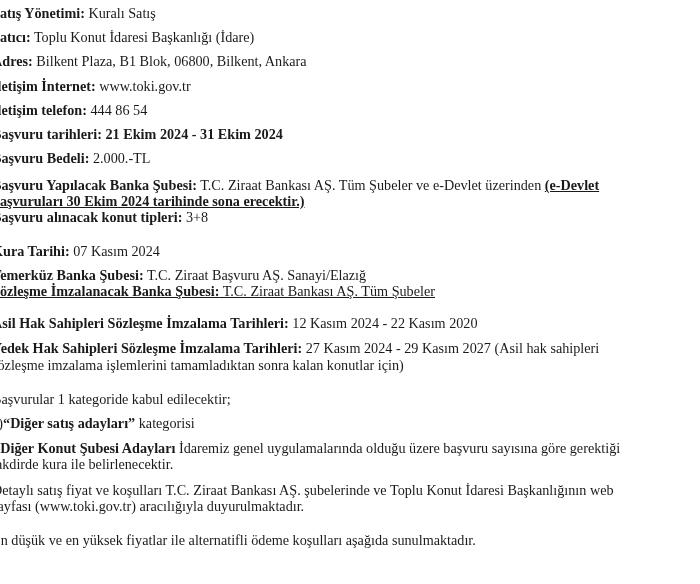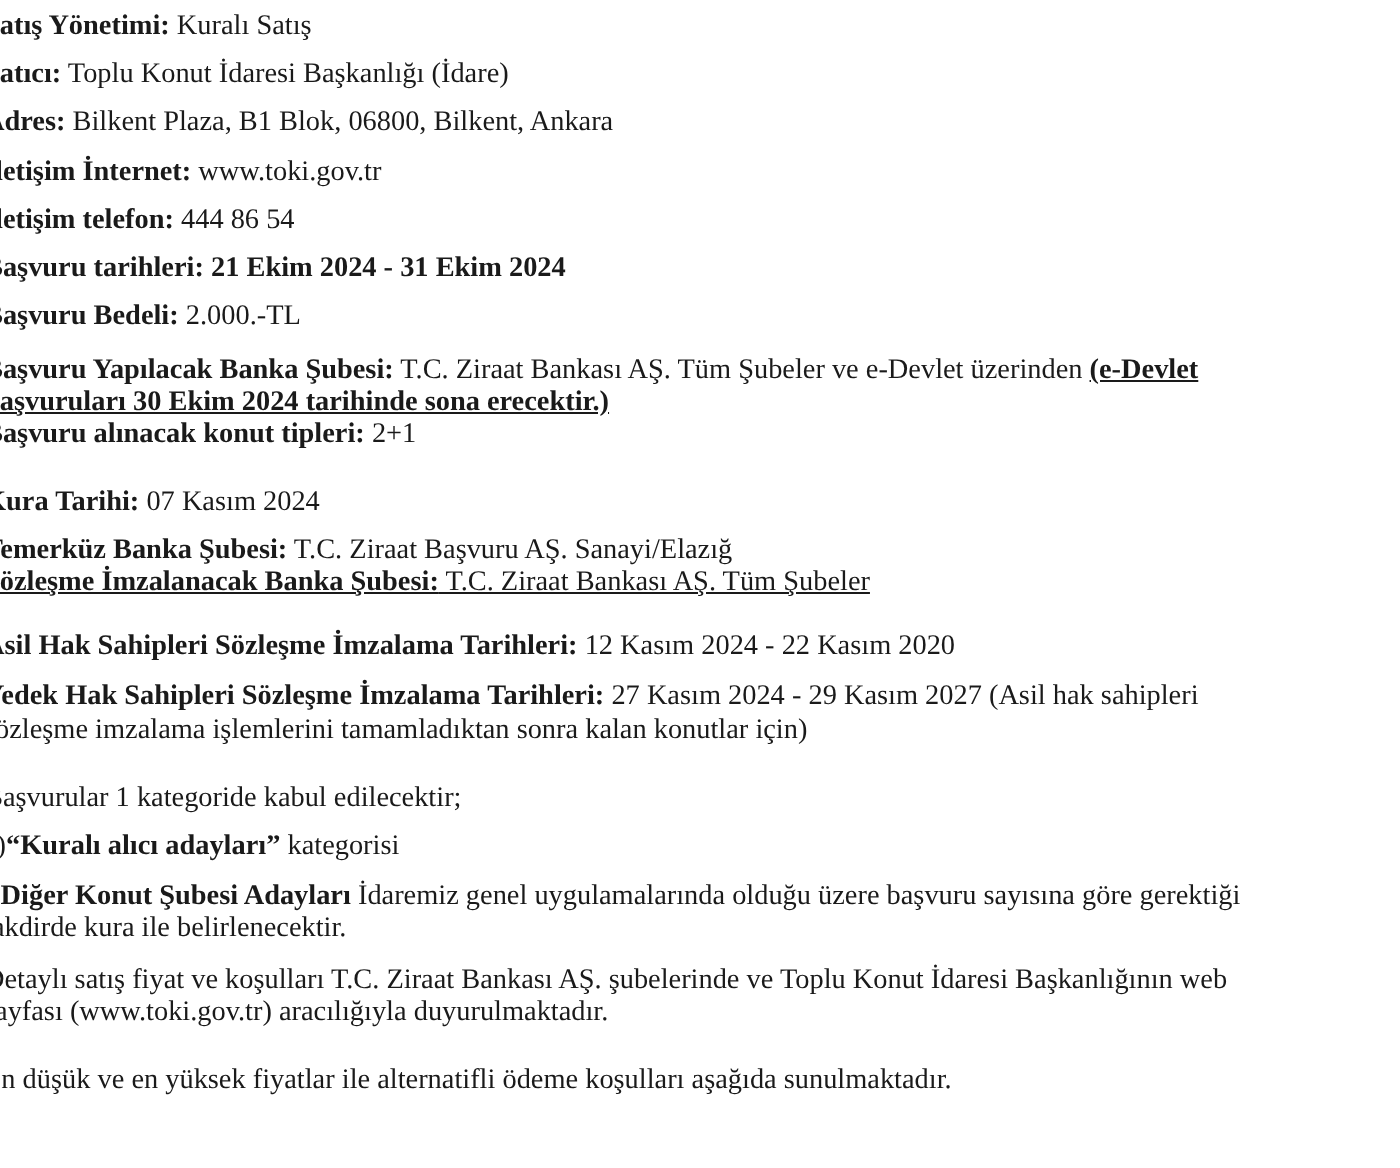--- a/index.html
+++ b/index.html
@@ -44,21 +44,21 @@
     <b>Başvuru Bedeli:</b><span> 2.000.-TL</span>
   </div>
 
   <div class="line" style="top:177px">
     <b>Başvuru Yapılacak Banka Şubesi:</b><span> T.C. Ziraat Bankası AŞ. Tüm Şubeler ve e-Devlet üzerinden </span><b class="u">(e-Devlet</b>
   </div>
   <div class="line" style="top:193px">
     <b class="u">başvuruları 30 Ekim 2024 tarihinde sona erecektir.)</b>
   </div>
   <div class="line" style="top:209px">
-    <b>Başvuru alınacak konut tipleri:</b><span> 2+1</span>
+    <b>Başvuru alınacak konut tipleri:</b><span> 3+8</span>
   </div>
 
   <div class="line" style="top:243px">
     <b>Kura Tarihi:</b><span> 07 Kasım 2024</span>
   </div>
   <div class="line" style="top:267px">
     <b>Temerküz Banka Şubesi:</b><span> T.C. Ziraat Başvuru AŞ. Sanayi/Elazığ</span>
   </div>
   <div class="line u" style="top:283px">
     <b>Sözleşme İmzalanacak Banka Şubesi:</b><span> T.C. Ziraat Bankası AŞ. Tüm Şubeler</span>
@@ -71,21 +71,21 @@
     <b>Yedek Hak Sahipleri Sözleşme İmzalama Tarihleri:</b><span> 27 Kasım 2024 - 29 Kasım 2027 (Asil hak sahipleri</span>
   </div>
   <div class="line" style="top:357px">
     <span>sözleşme imzalama işlemlerini tamamladıktan sonra kalan konutlar için)</span>
   </div>
 
   <div class="line" style="top:391px">
     <span>Başvurular 1 kategoride kabul edilecektir;</span>
   </div>
   <div class="line" style="top:415px">
-    <span>a)</span><b>“Kuralı alıcı adayları”</b><span> kategorisi</span>
+    <span>a)</span><b>“Diğer satış adayları”</b><span> kategorisi</span>
   </div>
   <div class="line" style="top:440px">
     <span>- </span><b>Diğer Konut Şubesi Adayları</b><span> İdaremiz genel uygulamalarında olduğu üzere başvuru sayısına göre gerektiği</span>
   </div>
   <div class="line" style="top:456px">
     <span>takdirde kura ile belirlenecektir.</span>
   </div>
 
   <div class="line" style="top:482px">
     <span>Detaylı satış fiyat ve koşulları T.C. Ziraat Bankası AŞ. şubelerinde ve Toplu Konut İdaresi Başkanlığının web</span>

